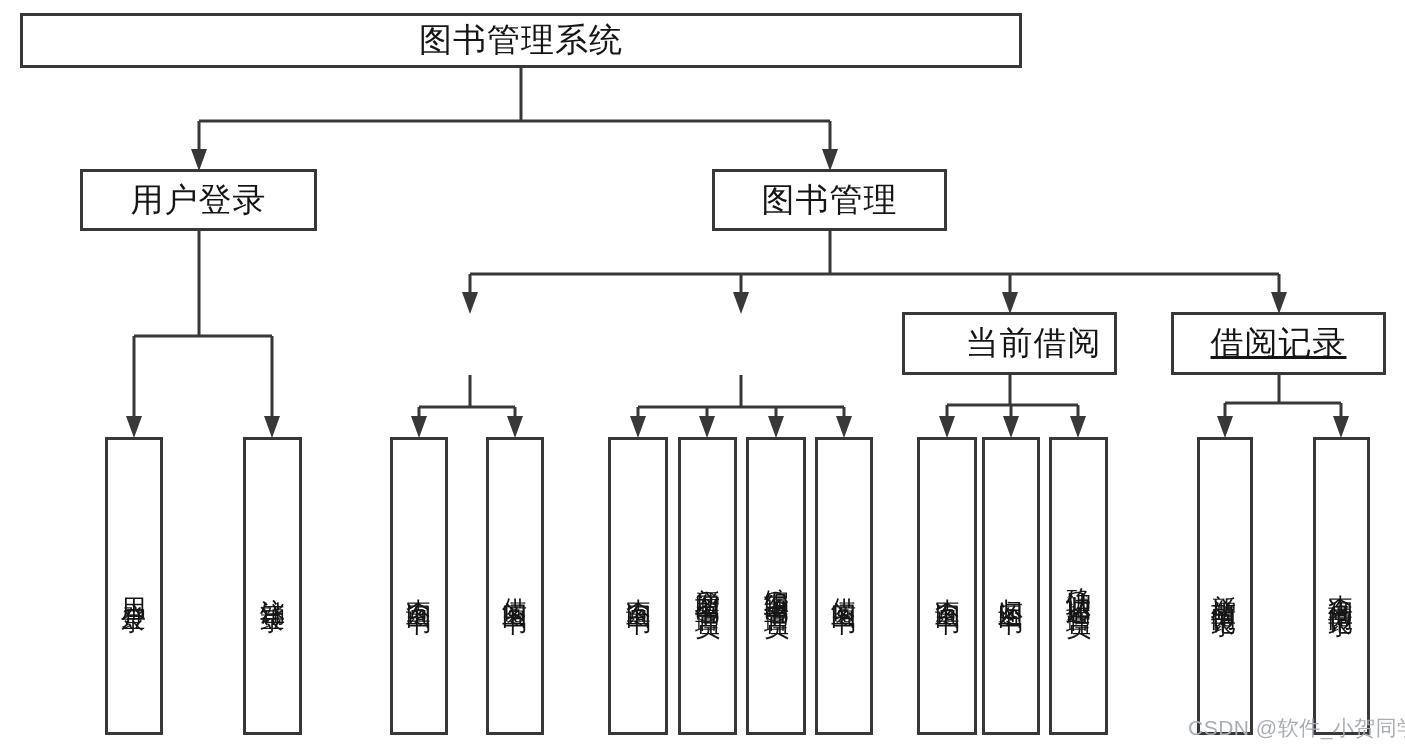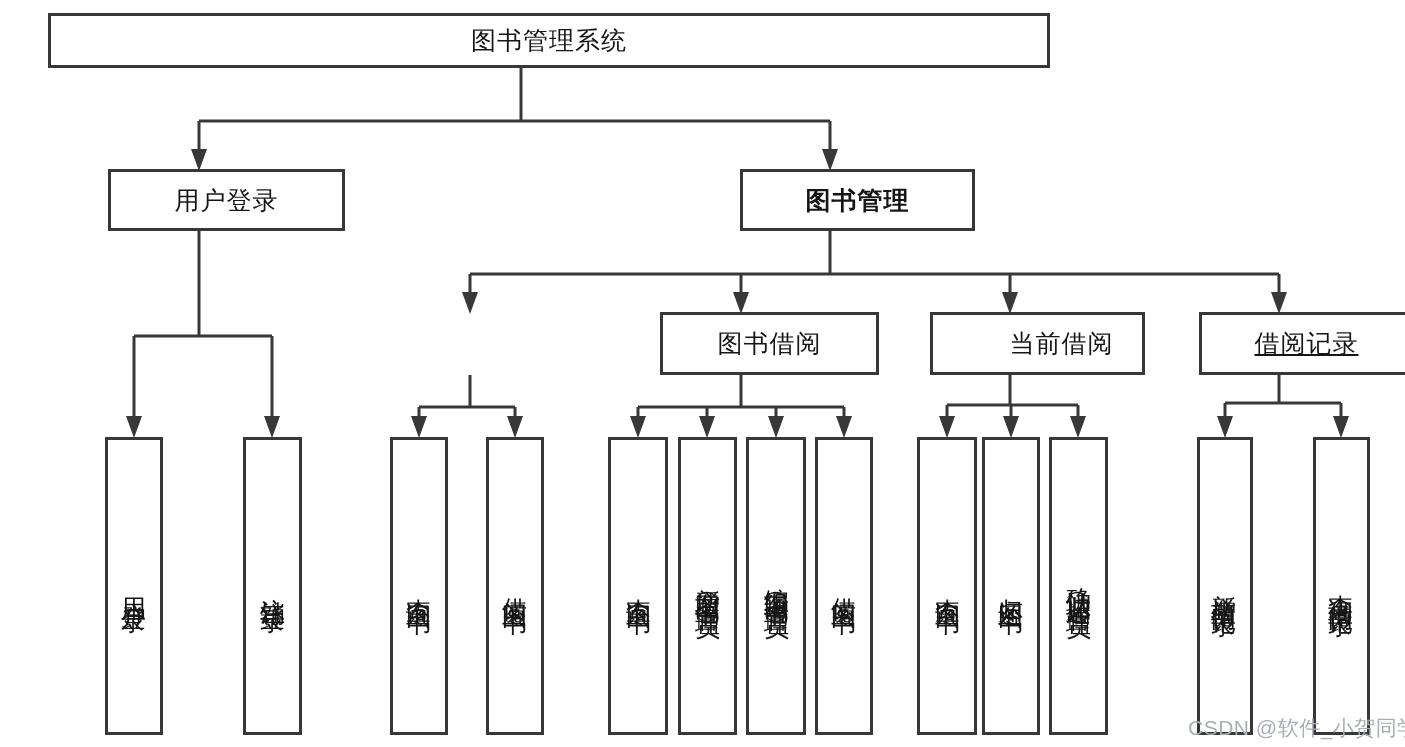--- a/index.html
+++ b/index.html
@@ -23,36 +23,36 @@
 
   .box {
     position: absolute;
     box-sizing: border-box;
     background: var(--box-bg, #ffffff);
     border: 3px solid var(--line, #383838);
     color: var(--text, #151515);
   }
   .h {
     display: flex; align-items: center; justify-content: center;
-    font-size: 25px; letter-spacing: 1px; white-space: nowrap; margin-left: 28px;
+    font-size: 33px; letter-spacing: 1px; white-space: nowrap;
   }
   .leaf {
     top: 437px; height: 298px;
     writing-mode: vertical-rl;
     text-orientation: mixed;
     text-align: center;
     line-height: 52px;
     font-size: 25px;
     letter-spacing: 4px;
   }
 
   
   #root    { left: 20px;   top: 13px;  width: 1002px; height: 55px; }
   #login   { left: 80px;   top: 169px; width: 237px;  height: 62px; }
-  #mgmt    { left: 712px;  top: 169px; width: 235px;  height: 62px; font-weight: bold; }
+  #mgmt    { left: 712px;  top: 169px; width: 235px;  height: 62px; }
   #newb    { left: 362px;  top: 312px; width: 216px;  height: 63px; }
   #borrowb { left: 632px;  top: 312px; width: 219px;  height: 63px; }
   #currb   { left: 902px;  top: 312px; width: 215px;  height: 63px; padding-left: 48px; }
   #recb    { left: 1171px; top: 312px; width: 215px;  height: 63px; text-decoration: underline; }
 
   #lf1  { left: 105px;  width: 58px; }
   #lf2  { left: 243px;  width: 59px; }
   #lf3  { left: 390px;  width: 58px; }
   #lf4  { left: 486px;  width: 58px; }
   #lf5  { left: 608px;  width: 60px; }
@@ -108,21 +108,20 @@
     <polygon class="arrow" points="1070,416 1086,416 1078,438"></polygon>
     <polygon class="arrow" points="1217,416 1233,416 1225,438"></polygon>
     <polygon class="arrow" points="1333,416 1349,416 1341,438"></polygon>
   </svg>
 
   <div id="root" class="box h">图书管理系统</div>
 
   <div id="login" class="box h">用户登录</div>
   <div id="mgmt" class="box h">图书管理</div>
 
-  <div id="borrowb" class="box h">图书借阅</div>
   <div id="currb" class="box h">当前借阅</div>
   <div id="recb" class="box h">借阅记录</div>
 
   <div id="lf1" class="box leaf">用户登录</div>
   <div id="lf2" class="box leaf">注销登录</div>
 
   <div id="lf3" class="box leaf">查询图书</div>
   <div id="lf4" class="box leaf">借阅图书</div>
 
   <div id="lf5" class="box leaf">查询图书</div>

